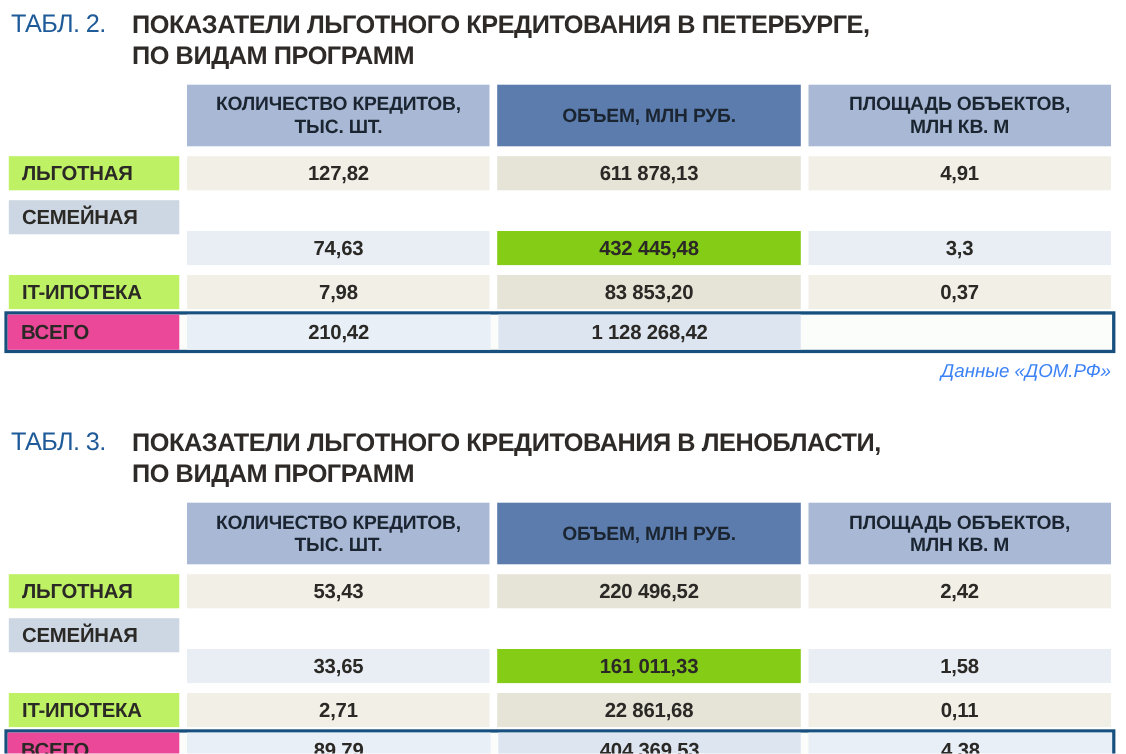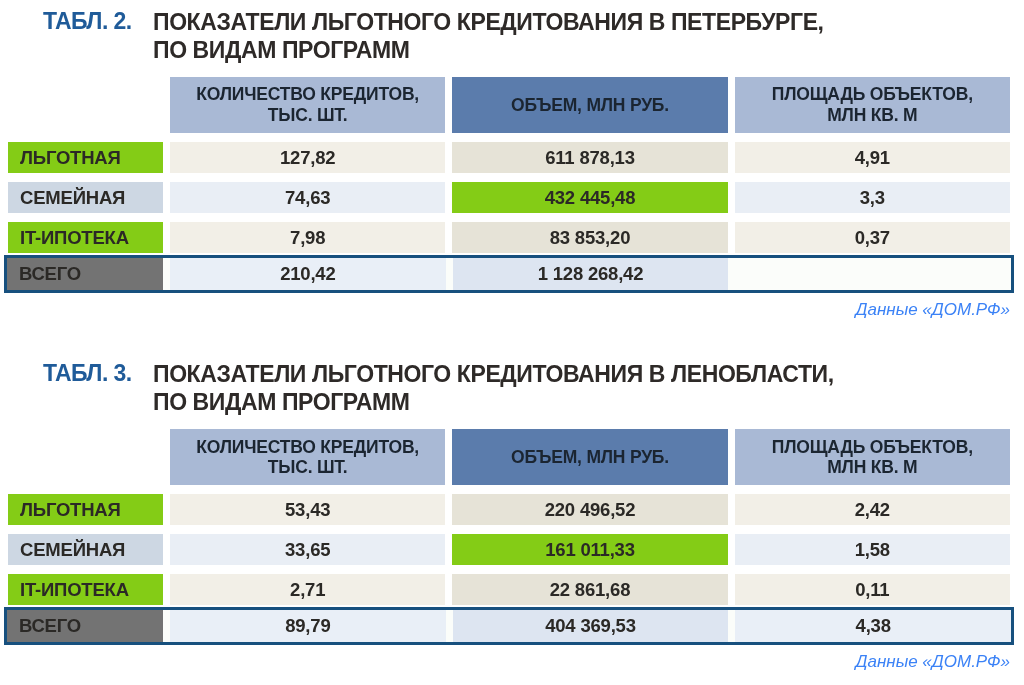--- a/index.html
+++ b/index.html
@@ -8,22 +8,22 @@
     font-family:"Liberation Sans",sans-serif;
     -webkit-font-smoothing:antialiased;
   }
   .page{padding:6px 14px 0 8px;}
 
   .tbl-block{margin-bottom:0;}
   .tbl-block.second{margin-top:40px;}
 
   .tbl-title{display:flex;align-items:flex-start;margin:2px 0 13px 2px;}
   .tbl-tag{
-    color:#1f5b99;font-weight:bold;font-size:23px;letter-spacing:-0.6px;
-    width:110px;flex:none;line-height:1.2;margin-left:33px;
+    color:#1f5b99;font-weight:normal;font-size:23px;letter-spacing:-0.6px;
+    width:110px;flex:none;line-height:1.2;
   }
   .tbl-heading{
     color:#2e2a28;font-weight:bold;font-size:23px;letter-spacing:-0.4px;
     line-height:1.22;
   }
 
   .grid{
     display:grid;grid-template-columns:155px 1fr 1fr 1fr;
     column-gap:7px;row-gap:9px;width:1002px;
   }
@@ -36,35 +36,35 @@
   .hcell.dark{background:#5b7cac;}
   .hspacer{background:transparent;}
 
   .cell{
     height:31px;display:flex;align-items:center;
     font-weight:bold;font-size:18.5px;color:#2b2926;letter-spacing:-0.2px;
   }
   .label-cell{padding-left:12px;}
   .num-cell{justify-content:center;}
 
-  .row-odd  .label-cell{background:#84cc16;}
+  .row-odd  .label-cell{background:#bef264;}
   .row-odd  .num-cell{background:#f2efe7;}
   .row-odd  .num-cell.mid{background:#e6e3d7;}
   .row-even .label-cell{background:#cdd7e3;}
-  .row-even .num-cell{background:#e9eef5;}
+  .row-even .num-cell{background:#e9eef5;margin-top:28px;}
   .row-even .num-cell.mid{background:#84cc16;}
 
   .total-wrap{
     border:3px solid #17507e;margin:2px -4px 0 -4px;background:#fbfdfa;
   }
   .total-grid{
     display:grid;grid-template-columns:156px 1fr 1fr 1fr;column-gap:7px;
   }
   .total-grid .cell{height:32px;}
-  .total-grid .label-cell{background:#737373;}
+  .total-grid .label-cell{background:#ec4899;}
   .total-grid .num-cell{background:#e9eff7;}
   .total-grid .num-cell.mid{background:#dde5f1;}
 
   .source{
     width:1002px;text-align:right;font-style:italic;font-size:17px;
     color:#3b82f6;margin-top:7px;letter-spacing:0;
   }
 </style>
 </head>
 <body>

